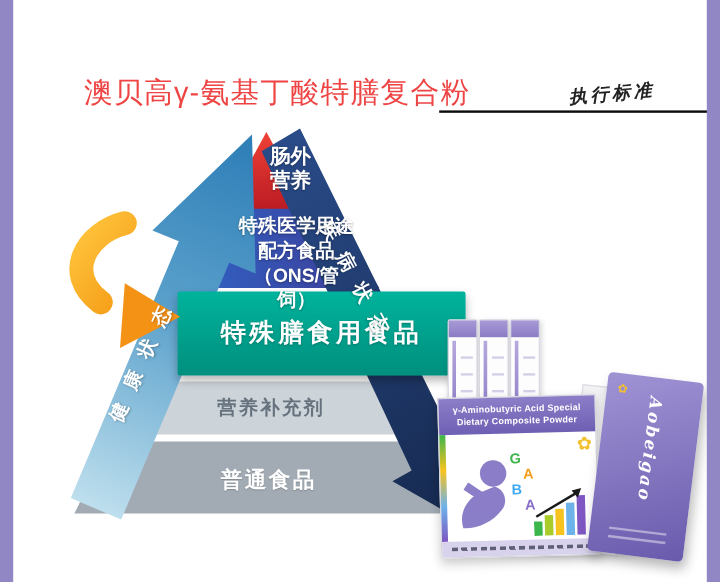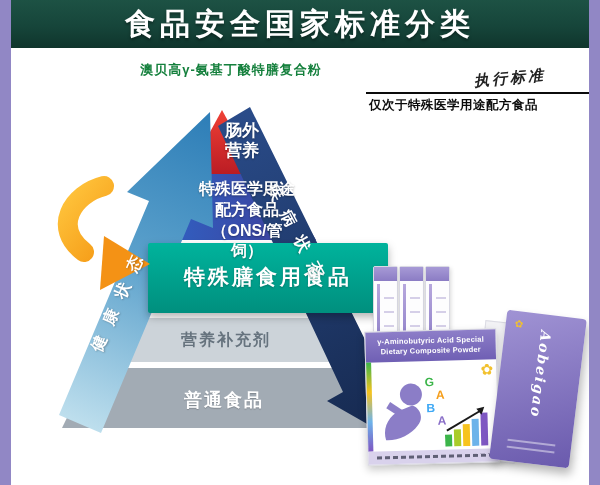--- a/index.html
+++ b/index.html
@@ -8,21 +8,21 @@
   .edge{position:absolute;top:0;bottom:0;width:11px;background:#9187c5;z-index:6;}
   .edge-left{left:0}.edge-right{right:0}
 
   .header-banner{position:absolute;left:11px;right:11px;top:0;height:48px;
     background:linear-gradient(180deg,#1d5244 0%,#16453a 55%,#0f352c 100%);
     display:flex;align-items:center;justify-content:center;z-index:2;}
   .header-title{color:#fff;font-size:30px;font-weight:bold;letter-spacing:5px;
     text-shadow:0 2px 3px rgba(0,0,0,.4);white-space:nowrap;}
 
   .subtitle{position:absolute;left:11px;top:61px;width:440px;text-align:center;
-    font-size:13px;font-weight:bold;color:#15803d;letter-spacing:1px;z-index:2;}
+    font-size:24px;font-weight:normal;color:#ef4444;letter-spacing:1px;z-index:2;}
 
   .handwritten{position:absolute;left:474px;top:69px;font-family:"DejaVu Serif",serif;
     font-style:italic;font-weight:bold;font-size:15px;color:#222;transform:rotate(-5deg);
     letter-spacing:3px;z-index:2;}
   .divider-line{position:absolute;left:366px;top:92px;width:224px;height:2px;background:#0b0b0b;z-index:2;}
   .standard-note{position:absolute;left:369px;top:97px;width:224px;font-size:12.5px;
     font-weight:bold;color:#0b0b0b;letter-spacing:.5px;z-index:2;}
 
   .diagram{position:absolute;left:0;top:0;z-index:1;}
 
@@ -85,28 +85,24 @@
   .purple-line{position:absolute;left:20%;width:60%;height:2px;background:rgba(255,255,255,.45);}
 </style>
 </head>
 <body>
 
 <div class="page">
 
   <div class="edge edge-left"></div>
   <div class="edge edge-right"></div>
 
-  <div class="header-banner">
-    <div class="header-title">食品安全国家标准分类</div>
-  </div>
 
   <div class="subtitle">澳贝高γ-氨基丁酸特膳复合粉</div>
   <div class="handwritten">执行标准</div>
   <div class="divider-line"></div>
-  <div class="standard-note">仅次于特殊医学用途配方食品</div>
 
   <svg class="diagram" width="600" height="485" viewBox="0 0 600 485">
     <defs>
       <linearGradient id="gLeft" x1="70" y1="430" x2="210" y2="120" gradientUnits="userSpaceOnUse">
         <stop offset="0" stop-color="#c3e2ef"></stop>
           <stop offset=".55" stop-color="#5aa0cb"></stop>
         <stop offset="1" stop-color="#2f7fb8"></stop>
       </linearGradient>
       <linearGradient id="gNavy" x1="230" y1="110" x2="390" y2="430" gradientUnits="userSpaceOnUse">
         <stop offset="0" stop-color="#2a4c8a"></stop>

